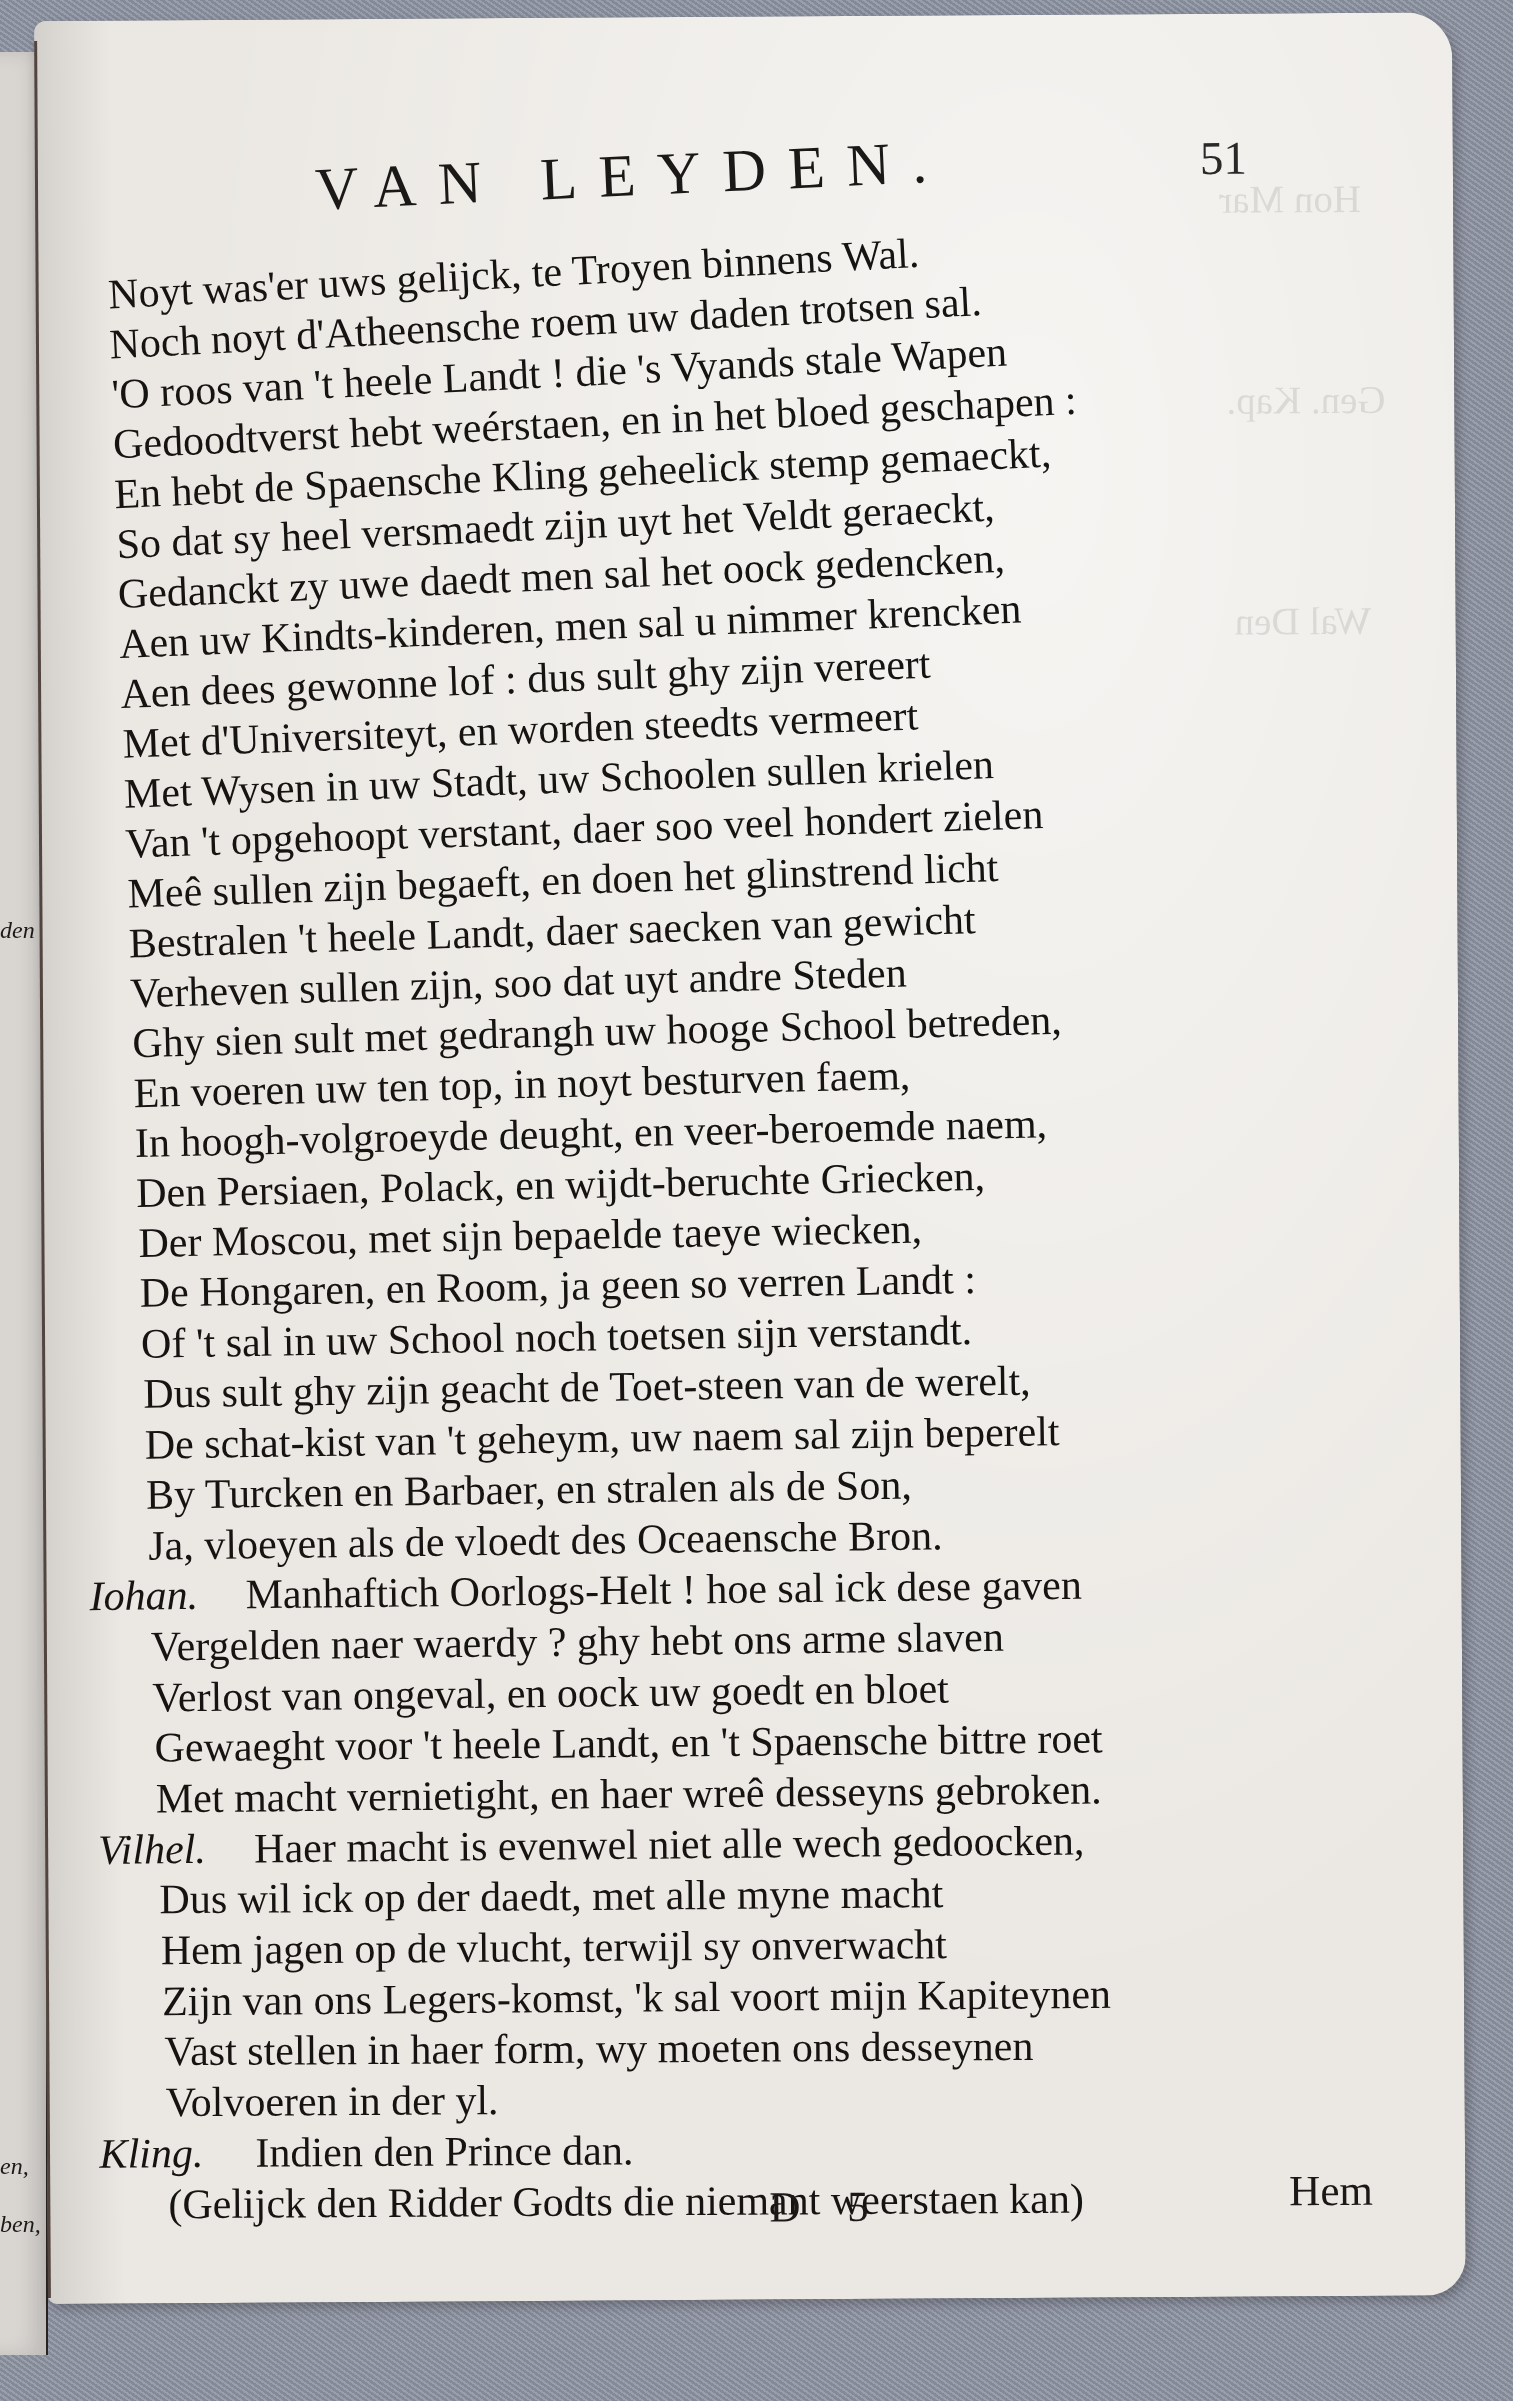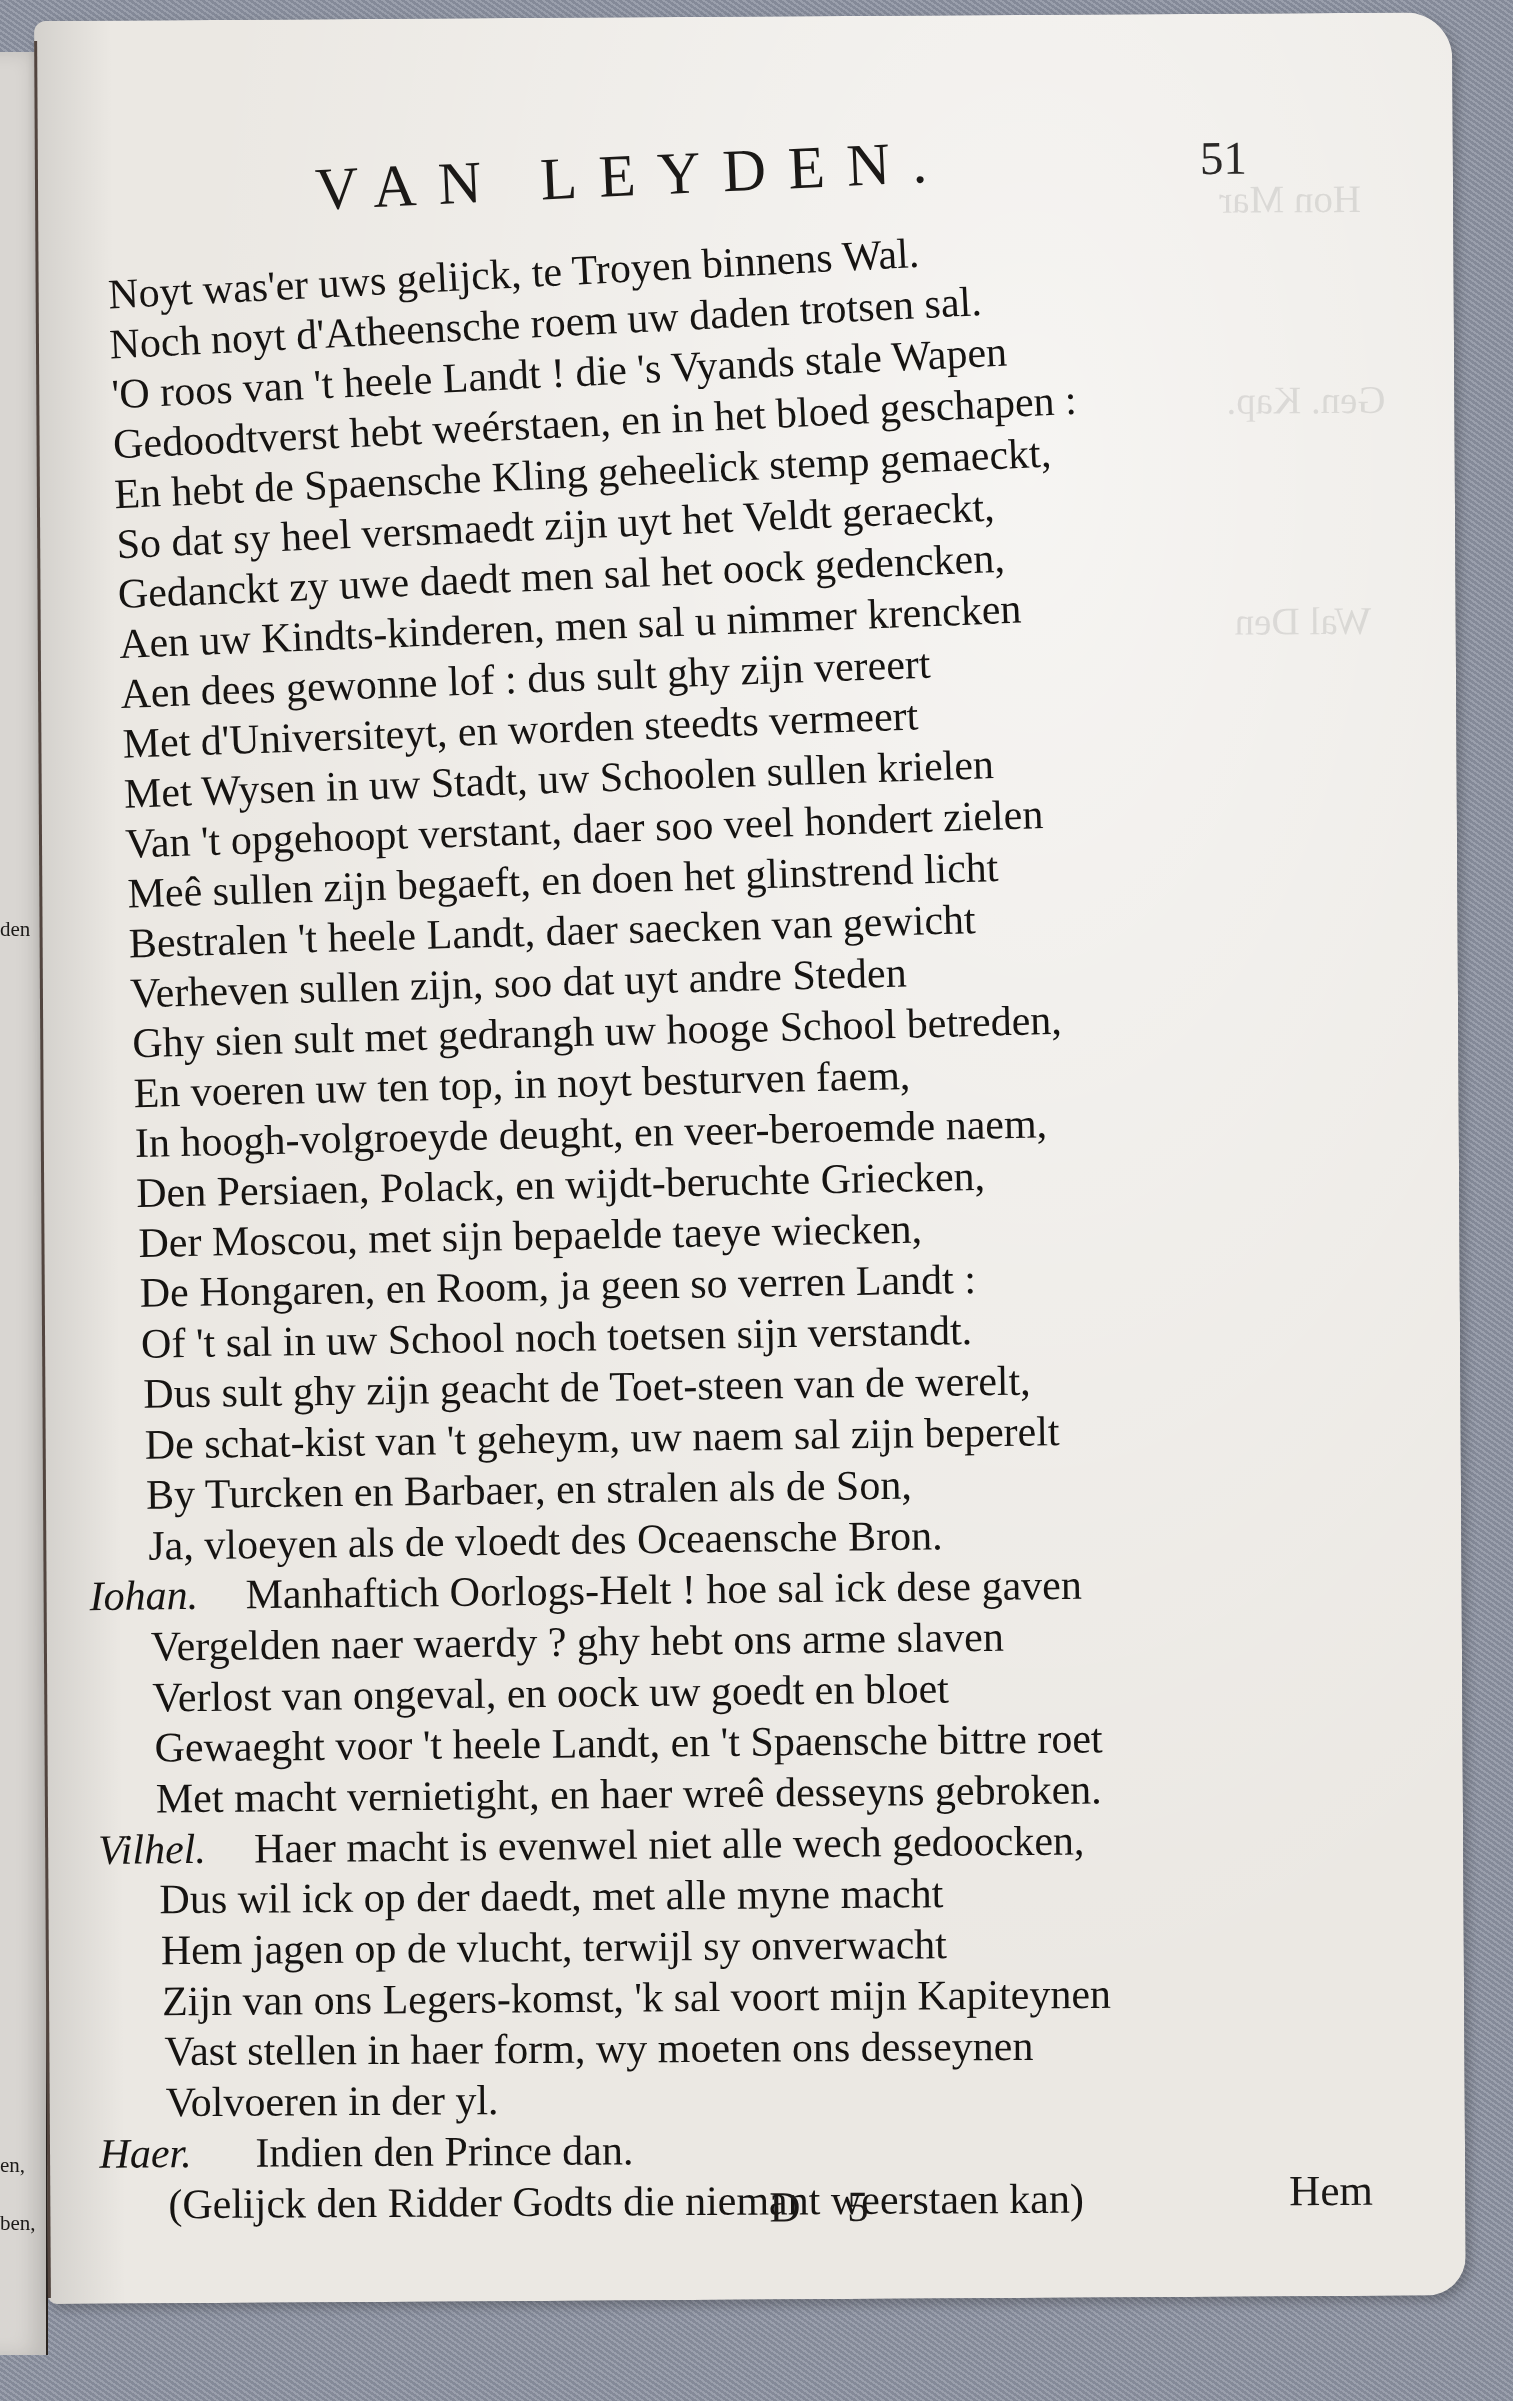--- a/index.html
+++ b/index.html
@@ -22,23 +22,24 @@
       top: 52px;
       width: 85px;
       height: 2303px;
       background: #d9d6d2;
       border-right: 2.6px solid #2a2420;
       box-shadow: inset -13px 0 19.5px rgba(0,0,0,0.12);
     }
     .facing-fragment {
       position: absolute;
       left: 39px;
-      font-size: 21px;
+      font-size: 24px;
       color: #1c1a18;
       font-family: "Liberation Serif", serif;
+      font-style: italic;
     }
     .page {
       position: absolute;
       left: 34px;
       top: 21px;
       width: 1418px;
       height: 2283px;
       background: #ebe8e3;
       background-image:
         radial-gradient(ellipse at 70% 20%, rgba(255,255,255,0.55) 0%, rgba(255,255,255,0) 60%),
@@ -174,20 +175,20 @@
     <div class="verse-line" style="left:35px; transform:rotate(-0.3deg);"><span class="verse-text">Vergelden naer waerdy ? ghy hebt ons arme slaven</span></div>
     <div class="verse-line" style="left:36px; transform:rotate(-0.3deg);"><span class="verse-text">Verlost van ongeval, en oock uw goedt en bloet</span></div>
     <div class="verse-line" style="left:38px; transform:rotate(-0.2deg);"><span class="verse-text">Gewaeght voor 't heele Landt, en 't Spaensche bittre roet</span></div>
     <div class="verse-line" style="left:39px; transform:rotate(-0.2deg);"><span class="verse-text">Met macht vernietight, en haer wreê desseyns gebroken.</span></div>
     <div class="verse-line has-speaker" style="left:19.5px; transform:rotate(-0.2deg);"><span class="speaker">Vilhel.</span><span class="verse-text">Haer macht is evenwel niet alle wech gedoocken,</span></div>
     <div class="verse-line" style="left:42px; transform:rotate(-0.1deg);"><span class="verse-text">Dus wil ick op der daedt, met alle myne macht</span></div>
     <div class="verse-line" style="left:43px; transform:rotate(-0.1deg);"><span class="verse-text">Hem jagen op de vlucht, terwijl sy onverwacht</span></div>
     <div class="verse-line" style="left:44px; transform:rotate(-0.1deg);"><span class="verse-text">Zijn van ons Legers-komst, 'k sal voort mijn Kapiteynen</span></div>
     <div class="verse-line" style="left:46px; transform:rotate(0deg);"><span class="verse-text">Vast stellen in haer form, wy moeten ons desseynen</span></div>
     <div class="verse-line" style="left:47px; transform:rotate(0deg);"><span class="verse-text">Volvoeren in der yl.</span></div>
-    <div class="verse-line has-speaker" style="left:19.5px; transform:rotate(0deg);"><span class="speaker">Haer.</span><span class="verse-text">Indien den Prince dan.</span></div>
+    <div class="verse-line has-speaker" style="left:19.5px; transform:rotate(0deg);"><span class="speaker">Kling.</span><span class="verse-text">Indien den Prince dan.</span></div>
     <div class="verse-line" style="left:49px; transform:rotate(0deg);"><span class="verse-text">(Gelijck den Ridder Godts die niemant weerstaen kan)</span></div>
   </div>
 
   <div class="signature">D 5</div>
   <div class="catchword">Hem</div>
 </div>
 
 
 </body></html>

